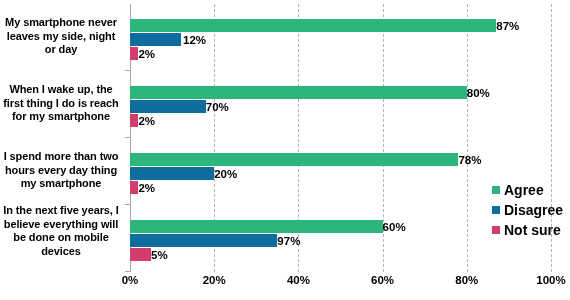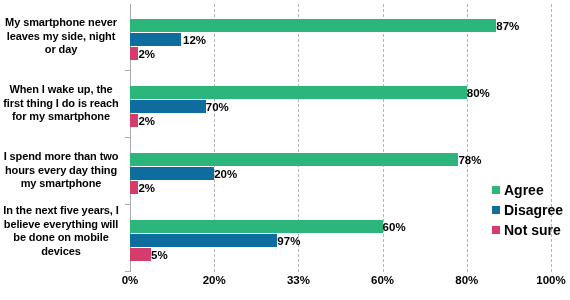--- a/index.html
+++ b/index.html
@@ -219,21 +219,21 @@
           <div class="bar" title="Not sure: 5%" style="width: 21.05px; background: rgb(212, 60, 108);"></div>
           <div class="bar-value" style="left: 21.05px;">5%</div>
         </div>
         <div class="axis-stub" style="top: 267px;"></div>
       </div>
     </div>
 
   <div class="x-ticks">
       <div class="x-tick" style="left: 130px;">0%</div>
       <div class="x-tick" style="left: 214.2px;">20%</div>
-      <div class="x-tick" style="left: 298.4px;">33%</div>
+      <div class="x-tick" style="left: 298.4px;">40%</div>
       <div class="x-tick" style="left: 382.6px;">60%</div>
       <div class="x-tick" style="left: 466.8px;">80%</div>
       <div class="x-tick" style="left: 551px; text-align: center;">100%</div>
     </div>
 
   <div class="legend">
       <div class="legend-item">
         <span class="legend-swatch" style="background: rgb(45, 182, 124);"></span>
         <span class="legend-label">Agree</span>
       </div>

